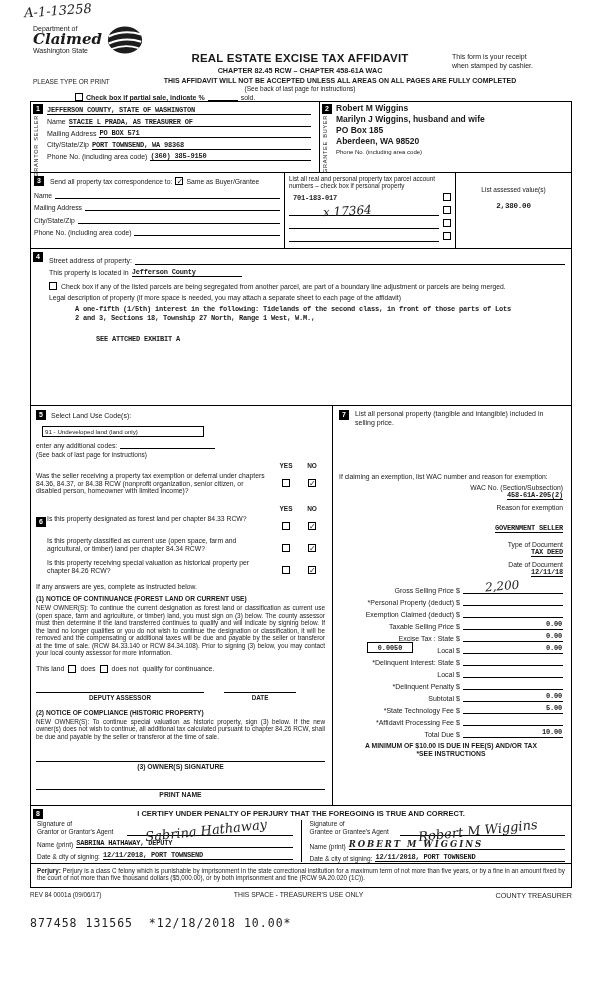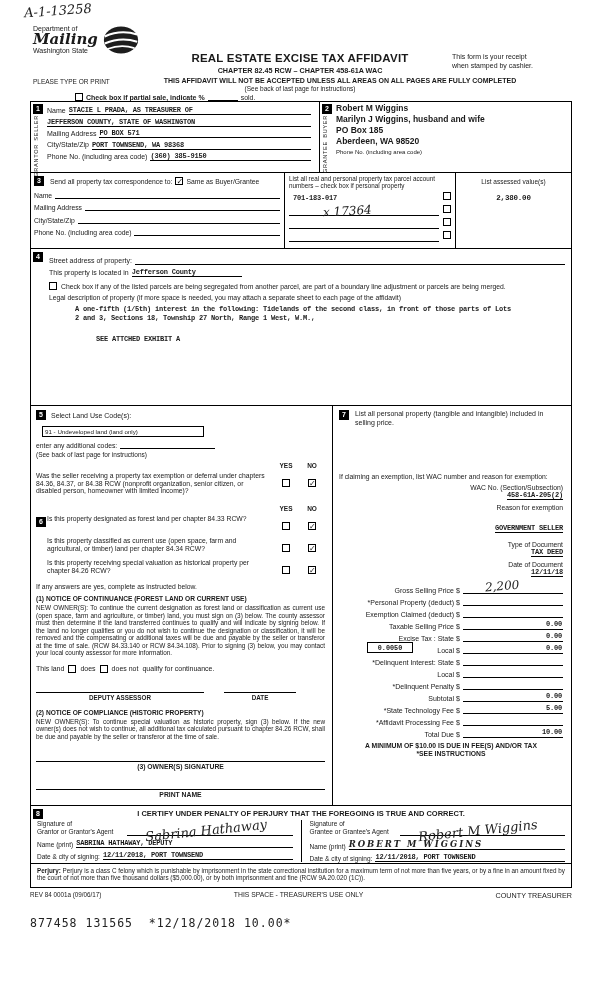--- a/index.html
+++ b/index.html
@@ -47,25 +47,25 @@
   .s1fields { margin:4px 8px 0 16px; }
   .s1fields .frow { margin-top:2.5px; }
   .s2fields { margin:1px 6px 0 16px; }
   .buyline { font-size:8.5px; font-weight:bold; line-height:11px; }
   .s2phone { font-size:6px; margin-top:2px; }
 
   .rowB { position:absolute; left:0; right:0; top:71px; height:76px; border-bottom:1px solid #000; }
   .s3a { position:absolute; left:0; top:0; width:253px; height:100%; padding:3px 4px 0 3px; }
   .s3b { position:absolute; left:253px; top:0; width:172px; height:100%;
          border-left:1px solid #000; border-right:1px solid #000; }
-  .s3c { position:absolute; left:425px; right:0; top:0; height:100%; }
+  .s3c { position:absolute; left:425px; right:0; top:8px; height:100%; }
   .s3head { display:flex; gap:3px; align-items:center; font-size:6.8px; }
   .s3a .frow { margin-top:3.5px; font-size:6.8px; }
   .phead { font-size:6.3px; line-height:7px; padding:2px 4px 1px 4px; }
-  .prow { display:flex; align-items:center; height:13px; padding:0 4px; }
+  .prow { display:flex; align-items:flex-end; height:13px; padding:0 4px; }
   .pfield { flex:1; border-bottom:1px solid #000; position:relative; height:100%; }
   .pfield.nf { border-bottom:none; }
   .ptyped { position:absolute; left:4px; bottom:1px; }
   .pmark { position:absolute; left:34px; bottom:-3px; font-size:12px; transform:rotate(-3deg); }
   .prow .cb { margin-left:4px; margin-bottom:2px; }
   .ahead { text-align:center; font-size:6.5px; margin-top:5px; }
   .aval { text-align:center; margin-top:9px; font-size:7.5px; }
 
   .rowC { position:absolute; left:0; right:0; top:147px; height:157px; border-bottom:1px solid #000;
           padding:4px 6px 0 6px; overflow:hidden; }
@@ -148,21 +148,21 @@
 </head>
 <body>
 
 <div class="page">
 
   <div class="top-ref hand">A-1-13258</div>
 
   <div class="logo">
     <div>
       <div class="logo-dept">Department of</div>
-      <div class="logo-name">Mailing</div>
+      <div class="logo-name">Claimed</div>
       <div class="logo-state">Washington State</div>
     </div>
     <svg width="36" height="30" viewBox="0 0 40 32">
       <ellipse cx="20" cy="16" rx="19" ry="15" fill="#1d1d1d"></ellipse>
       <path d="M2 12 Q 20 4 38 10" stroke="#fff" stroke-width="2.4" fill="none"></path>
       <path d="M2 20 Q 20 12 38 18" stroke="#fff" stroke-width="2.4" fill="none"></path>
       <path d="M5 26 Q 20 20 35 25" stroke="#fff" stroke-width="2" fill="none"></path>
     </svg>
   </div>
 
@@ -186,28 +186,28 @@
 
     <div class="rowA">
       <div class="s1">
         <span class="nbox">1</span>
         <div class="vside">
           <span class="vword">SELLER</span>
           <span class="vword">GRANTOR</span>
         </div>
         <div class="s1fields">
           <div class="frow">
-              <span class="lbl">Name</span>
-            <span class="fline">
-                <span class="typed">STACIE L PRADA, AS TREASURER OF</span>
-              </span>
-            </div>
-          <div class="frow">
               <span class="fline" style="margin-left:0;">
                 <span class="typed">JEFFERSON COUNTY, STATE OF WASHINGTON</span>
+              </span>
+            </div>
+          <div class="frow">
+              <span class="lbl">Name</span>
+            <span class="fline">
+                <span class="typed">STACIE L PRADA, AS TREASURER OF</span>
               </span>
             </div>
           <div class="frow">
               <span class="lbl">Mailing Address</span>
             <span class="fline">
                 <span class="typed">PO BOX 571</span>
               </span>
             </div>
           <div class="frow">
               <span class="lbl">City/State/Zip</span>

